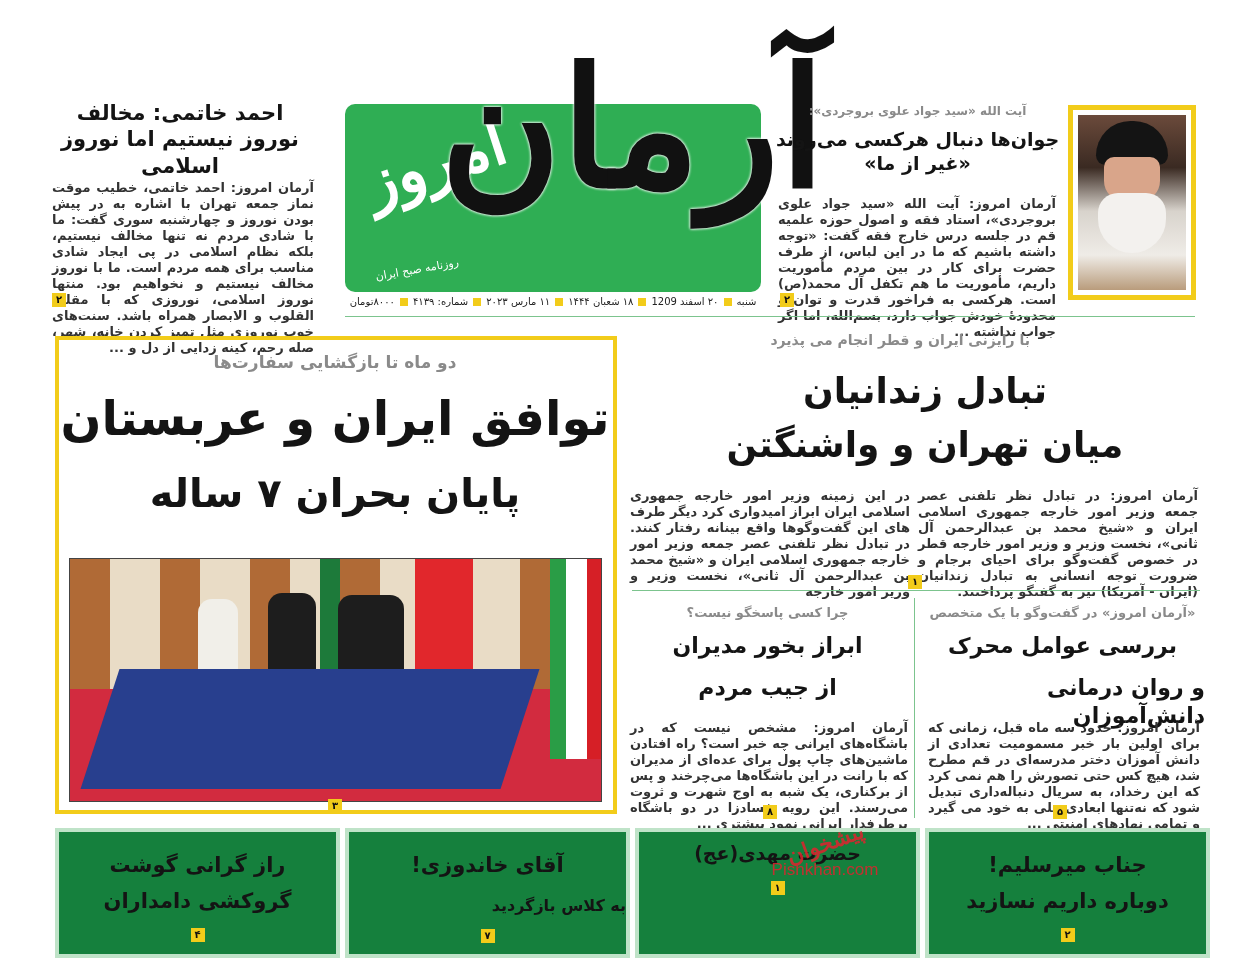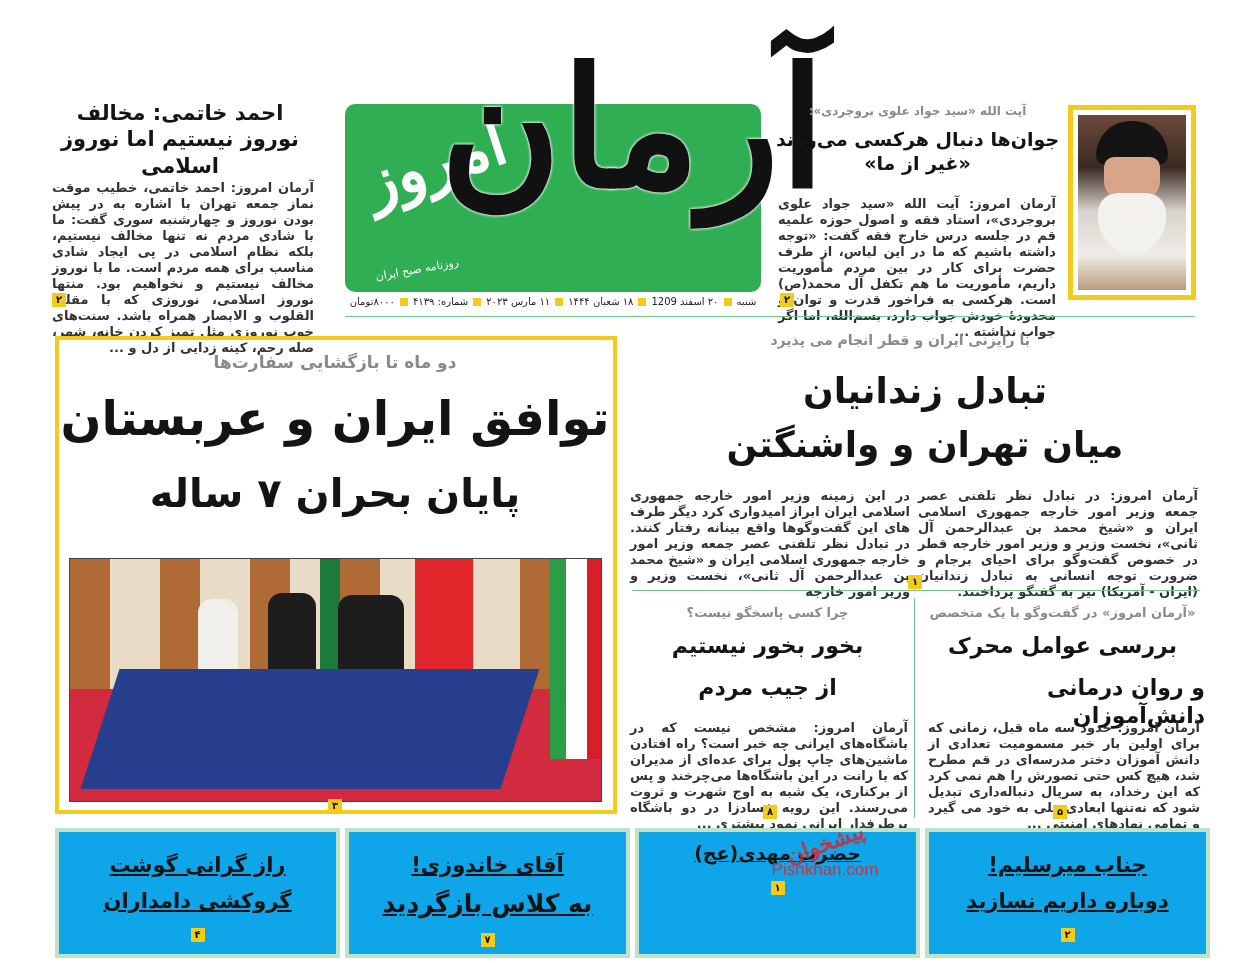--- a/index.html
+++ b/index.html
@@ -34,21 +34,21 @@
   .photo { left: 69px; top: 558px; width: 533px; height: 244px; overflow: hidden; background: #b8743f; border: 1px solid #444; }
   .wall { position: absolute; left: 0; top: 0; width: 100%; height: 130px; background: repeating-linear-gradient(90deg,#b06a36 0 40px,#e9dcc6 40px 90px); }
   .carpet { position: absolute; left: 0; top: 130px; width: 100%; height: 114px; background: #d22b3f; }
   .table { position: absolute; left: 30px; top: 110px; width: 420px; height: 120px; background: #283f8e; transform: skewX(-18deg); }
   .flag-cn { position: absolute; left: 345px; top: 0; width: 58px; height: 160px; background: #e1272c; }
   .flag-sa { position: absolute; left: 250px; top: 0; width: 20px; height: 150px; background: #1d7a3a; }
   .flag-ir { position: absolute; left: 480px; top: 0; width: 53px; height: 200px; background: linear-gradient(90deg,#2a9d46 0 30%,#fff 30% 70%,#d61f26 70%); }
   .person { position: absolute; background: #1d1d1d; border-radius: 14px 14px 4px 4px; }
 
   
-  .bbox { top: 828px; height: 130px; border: 4px solid #bfe3c8; background: #0ea5e9; text-decoration: underline; }
+  .bbox { top: 828px; height: 130px; border: 4px solid #bfe3c8; background: #15803d; }
 
   .vline { width: 1px; background: #7cc48e; }
 </style>
 </head>
 <body>
 
 <div class="abs headline" style="left:45px; top:100px; width:270px; font-size:21px;">احمد خاتمی: مخالف نوروز نیستیم اما نوروز اسلامی</div>
 <div class="abs body-text" style="left:52px; top:180px; width:262px;">آرمان امروز: احمد خاتمی، خطیب موقت نماز جمعه تهران با اشاره به در پیش بودن نوروز و چهارشنبه سوری گفت: ما با شادی مردم نه تنها مخالف نیستیم، بلکه نظام اسلامی در پی ایجاد شادی مناسب برای همه مردم است. ما با نوروز مخالف نیستیم و نخواهیم بود. منتها نوروز اسلامی، نوروزی که با مقلب القلوب و الابصار همراه باشد. سنت‌های خوب نوروزی مثل تمیز کردن خانه، شهر، صله رحم، کینه زدایی از دل و ...</div>
 <div class="abs" style="left:52px; top:288px;">
   <span class="badge">۲</span>
@@ -125,39 +125,39 @@
 
 <div class="abs kicker" style="left:920px; top:605px; width:285px; font-size:13px;">«آرمان امروز» در گفت‌وگو با یک متخصص</div>
 <div class="abs headline" style="left:920px; top:632px; width:285px; font-size:22px;">بررسی عوامل محرک</div>
 <div class="abs headline" style="left:920px; top:674px; width:285px; font-size:22px;text-align:right;">و روان درمانی دانش‌آموزان</div>
 <div class="abs body-text" style="left:928px; top:720px; width:272px;">آرمان امروز: حدود سه ماه قبل، زمانی که برای اولین بار خبر مسمومیت تعدادی از دانش آموزان دختر مدرسه‌ای در قم مطرح شد، هیچ کس حتی تصورش را هم نمی کرد که این رخداد، به سریال دنباله‌داری تبدیل شود که نه‌تنها ابعادی ملی به خود می گیرد و تمامی نهادهای امنیتی ...</div>
 <div class="abs" style="left:1053px; top:800px;">
   <span class="badge">۵</span>
 </div>
 
 <div class="abs kicker" style="left:625px; top:605px; width:285px; font-size:13px;">چرا کسی پاسخگو نیست؟</div>
-<div class="abs headline" style="left:625px; top:632px; width:285px; font-size:22px;">بخور بخور نیستیم</div>
+<div class="abs headline" style="left:625px; top:632px; width:285px; font-size:22px;">ابراز بخور مدیران</div>
 <div class="abs headline" style="left:625px; top:674px; width:285px; font-size:22px;">از جیب مردم</div>
 <div class="abs body-text" style="left:630px; top:720px; width:278px;">آرمان امروز: مشخص نیست که در باشگاه‌های ایرانی چه خبر است؟ راه افتادن ماشین‌های چاپ پول برای عده‌ای از مدیران که با رانت در این باشگاه‌ها می‌چرخند و پس از برکناری، یک شبه به اوج شهرت و ثروت می‌رسند. این رویه فسادزا در دو باشگاه پرطرفدار ایرانی نمود بیشتری ...</div>
 <div class="abs" style="left:763px; top:800px;">
   <span class="badge">۸</span>
 </div>
 
 <div class="abs bbox" style="left:925px; width:285px;">
   <div class="headline" style="margin-top:20px; font-size:21px;">جناب میرسلیم!</div>
   <div class="headline" style="margin-top:10px; font-size:21px;">دوباره داریم نسازید</div>
   <div style="text-align:center; margin-top:8px;"><span class="badge">۲</span></div>
 </div>
 <div class="abs bbox" style="left:635px; width:285px;">
   <div class="headline" style="margin-top:10px; font-size:19px;">حضرت مهدی(عج)</div>
   <div style="text-align:center; margin-top:10px;"><span class="badge">۱</span></div>
 </div>
 <div class="abs bbox" style="left:345px; width:285px;">
   <div class="headline" style="margin-top:20px; font-size:21px;">آقای خاندوزی!</div>
-  <div class="headline" style="margin-top:10px; font-size:25px;">به کلاس بازگردید</div>
+  <div class="headline" style="margin-top:18px; font-size:16px;text-align:right;">به کلاس بازگردید</div>
   <div style="text-align:center; margin-top:8px;"><span class="badge">۷</span></div>
 </div>
 <div class="abs bbox" style="left:55px; width:285px;">
   <div class="headline" style="margin-top:20px; font-size:21px;">راز گرانی گوشت</div>
   <div class="headline" style="margin-top:10px; font-size:21px;">گروکشی دامداران</div>
   <div style="text-align:center; margin-top:8px;"><span class="badge">۴</span></div>
 </div>
 
 <div class="abs" style="left:760px; top:830px; width:130px; text-align:center; color:#e0232e; opacity:0.85;">
   <div style="font-size:22px; font-weight:bold; transform:rotate(-20deg); font-family:'DejaVu Serif', serif;">پیشخوان</div>

